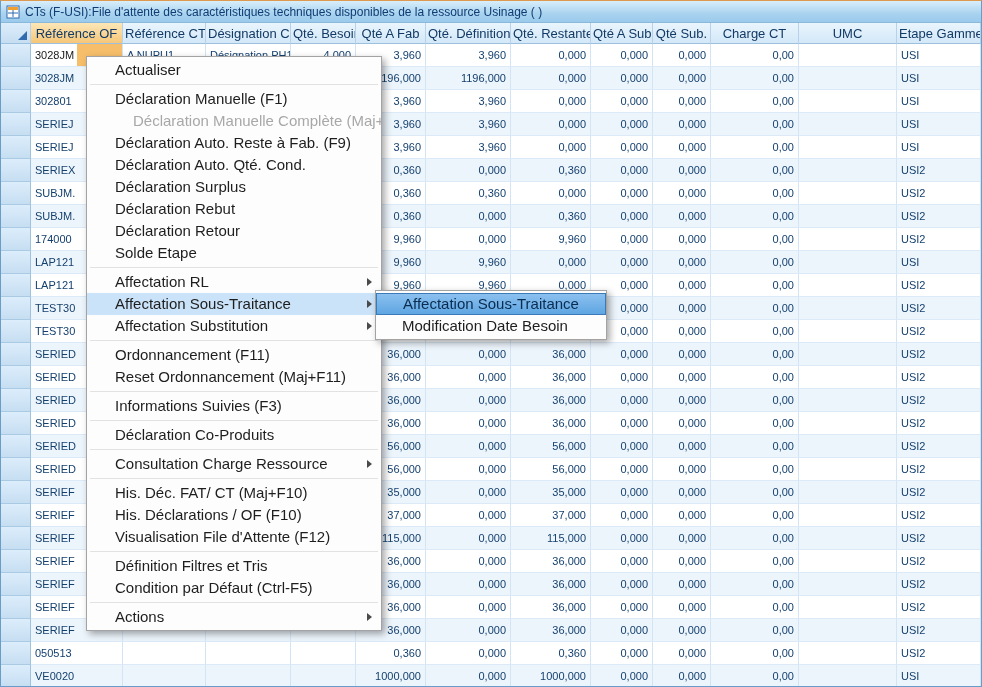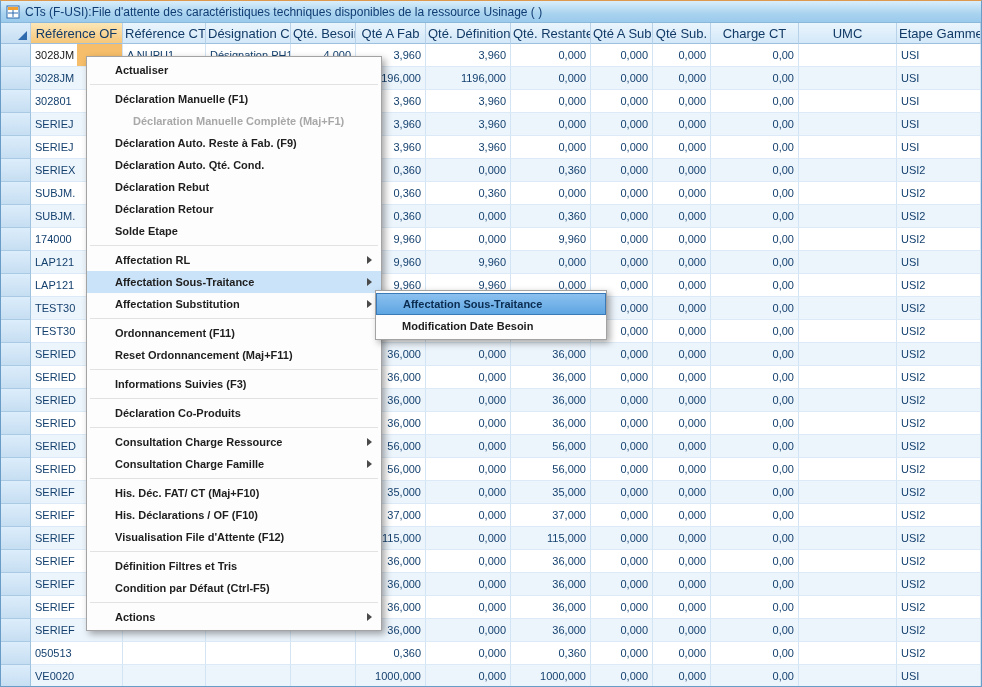--- a/index.html
+++ b/index.html
@@ -49,22 +49,22 @@
     padding:0 3px 0 4px; color:#1a1a1a;
   }
   
   .menu{
     position:absolute; background:#fdfdfd; border:1px solid #a3a3a3;
     box-shadow:3px 3px 7px rgba(0,0,0,.35); padding:2px 0; z-index:10;
   }
   .context-menu{ left:85px; top:55px; width:296px; }
   .submenu{ left:374px; top:289px; width:232px; z-index:11; }
   .menu-item{
-    height:22px; line-height:22px; padding:0 26px 0 28px; font-size:11px;
-    color:#1e1e1e; position:relative; white-space:nowrap; overflow:hidden;font-weight:bold;
+    height:22px; line-height:22px; padding:0 26px 0 28px; font-size:15px;
+    color:#1e1e1e; position:relative; white-space:nowrap; overflow:hidden;
   }
   .submenu .menu-item{ padding:0 12px 0 26px; }
   .menu-item.disabled{ color:#a8a8a8;margin-left:18px; }
   .menu-item.hl{ background:#cbe3f9; }
   .menu-item.hl2{
     background:linear-gradient(#8cc0ef,#5ea6e2);
     border:1px solid #3a7ab8; line-height:20px; color:#0a2c50;
   }
   .menu-sep{ height:1px; background:#e2e2e2; margin:3px 3px; }
   .arrow{
@@ -548,37 +548,37 @@
       </tbody>
   </table>
 
   <div class="menu context-menu" id="context-menu">
       <div class="menu-item">Actualiser</div>
       <div class="menu-sep"></div>
       <div class="menu-item">Déclaration Manuelle (F1)</div>
       <div class="menu-item disabled">Déclaration Manuelle Complète (Maj+F1)</div>
       <div class="menu-item">Déclaration Auto. Reste à Fab. (F9)</div>
       <div class="menu-item">Déclaration Auto. Qté. Cond.</div>
+      <div class="menu-item">Déclaration Surplus</div>
       <div class="menu-item">Déclaration Rebut</div>
       <div class="menu-item">Déclaration Retour</div>
       <div class="menu-item">Solde Etape</div>
       <div class="menu-sep"></div>
       <div class="menu-item">Affectation RL<span class="arrow"></span></div>
       <div class="menu-item hl">Affectation Sous-Traitance<span class="arrow"></span></div>
       <div class="menu-item">Affectation Substitution<span class="arrow"></span></div>
       <div class="menu-sep"></div>
       <div class="menu-item">Ordonnancement (F11)</div>
       <div class="menu-item">Reset Ordonnancement (Maj+F11)</div>
       <div class="menu-sep"></div>
       <div class="menu-item">Informations Suivies (F3)</div>
       <div class="menu-sep"></div>
       <div class="menu-item">Déclaration Co-Produits</div>
       <div class="menu-sep"></div>
       <div class="menu-item">Consultation Charge Ressource<span class="arrow"></span></div>
-      <div class="menu-item">Consultation Charge Famille<span class="arrow"></span></div>
       <div class="menu-sep"></div>
       <div class="menu-item">His. Déc. FAT/ CT (Maj+F10)</div>
       <div class="menu-item">His. Déclarations / OF (F10)</div>
       <div class="menu-item">Visualisation File d'Attente (F12)</div>
       <div class="menu-sep"></div>
       <div class="menu-item">Définition Filtres et Tris</div>
       <div class="menu-item">Condition par Défaut (Ctrl-F5)</div>
       <div class="menu-sep"></div>
       <div class="menu-item">Actions<span class="arrow"></span></div>
     </div>

